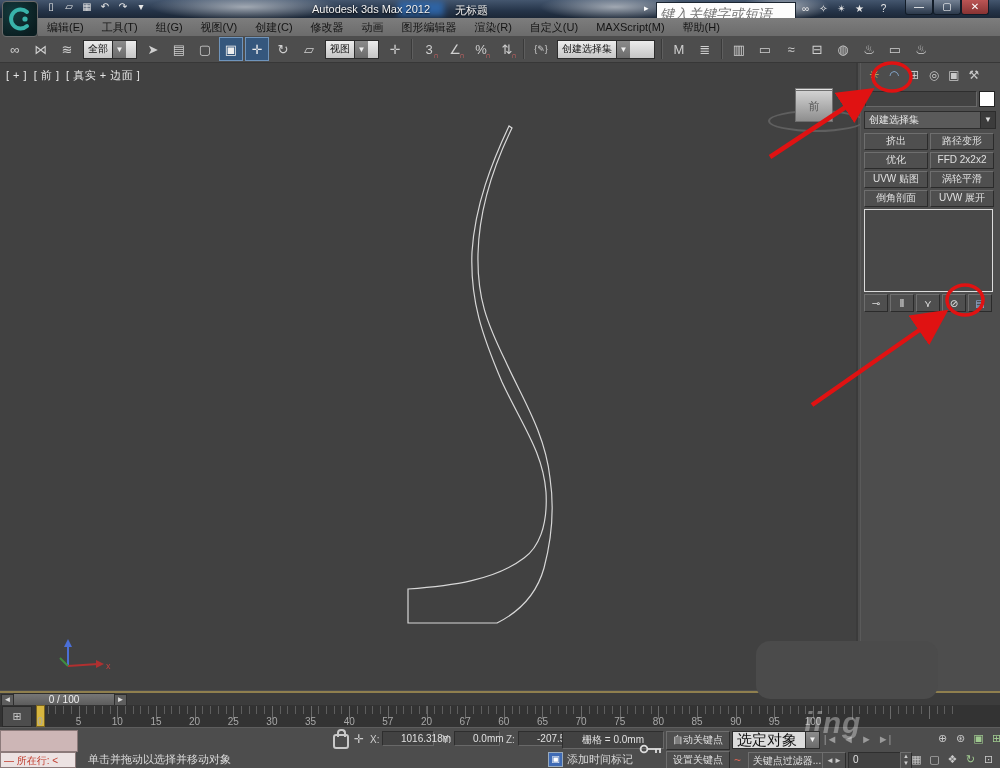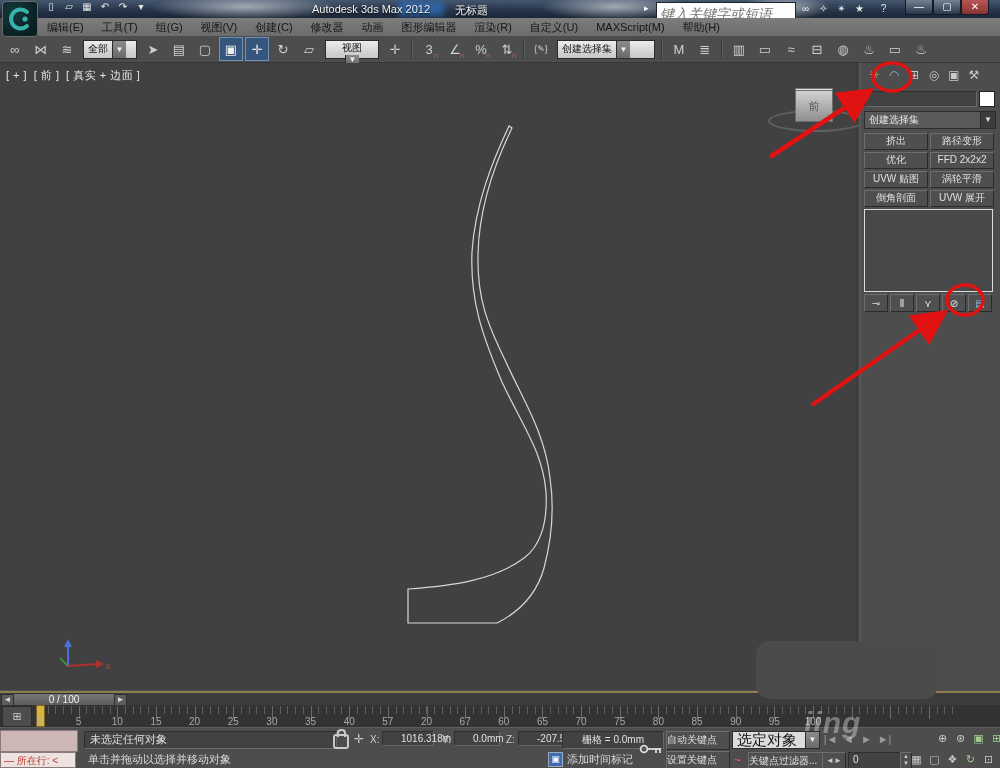--- a/index.html
+++ b/index.html
@@ -93,21 +93,21 @@
     color:#c03a2b;font-size:10px;line-height:15px;padding-left:3px;box-sizing:border-box;}
   #status-line{left:84px;top:3px;width:246px;height:16px;line-height:15px;padding-left:5px;font-size:11px;}
   #prompt-line{left:88px;top:24px;color:#dcdcdc;font-size:11px;}
   .coordlbl{top:6px;color:#cfcfcf;font-size:10px;}
   .coordfld{top:3px;height:15px;line-height:14px;font-size:10px;padding-left:18px;box-sizing:border-box;}
   #grid-box{left:562px;top:3px;width:100px;height:16px;line-height:15px;text-align:center;font-size:10px;}
   #timetag{left:548px;top:24px;display:flex;align-items:center;gap:4px;color:#d8d8d8;font-size:11px;}
   #timetag .ic{width:13px;height:13px;background:#3f6bb5;border:1px solid #9ab;color:#fff;font-size:9px;
     text-align:center;line-height:12px;}
   #bigkey{left:638px;top:4px;width:26px;height:33px;display:flex;align-items:center;justify-content:center;}
-  .sb-btn{height:17px;line-height:16px;text-align:left;font-size:10px;}
+  .sb-btn{height:17px;line-height:16px;text-align:center;font-size:10px;}
   #sel-filter{left:732px;top:3px;width:86px;height:16px;background:#dcdcdc;color:#111;border:1px solid #2c2c2c;
     display:flex;align-items:center;z-index:6;}
   #sel-filter .lbl{flex:1;padding-left:4px;font-size:15px;}
   #sel-filter .arr{width:13px;height:100%;background:linear-gradient(#8b8b8b,#6b6b6b);color:#eee;
     font-size:8px;text-align:center;line-height:15px;border-left:1px solid #2c2c2c;}
   #keyfilter-curve{left:730px;top:25px;width:15px;height:15px;color:#d65;font-size:12px;line-height:14px;
     text-align:center;}
   .navi{width:17px;height:16px;margin-right:1px;display:inline-flex;align-items:center;justify-content:center;
     color:#c9c9c9;font-size:11px;}
   .navi.green{color:#9fc98f;}
@@ -201,21 +201,21 @@
         <span class="lbl">全部</span>
         <span class="arr">▼</span>
       </div>
       <span class="tbi">➤</span>
       <span class="tbi">▤</span>
       <span class="tbi">▢</span>
       <span class="tbi pressed">▣</span>
       <span class="tbi pressed">✛</span>
       <span class="tbi">↻</span>
       <span class="tbi">▱</span>
-      <div class="tb-dd" style="width: 52px; flex-direction: column;">
+      <div class="tb-dd" style="width: 52px;">
         <span class="lbl">视图</span>
         <span class="arr">▼</span>
       </div>
       <span class="tbi">✛</span>
       <span class="tb-sep"></span>
       <span class="tbi">3<span class="sub">∩</span></span>
       <span class="tbi">∠<span class="sub">∩</span></span>
       <span class="tbi">%<span class="sub">∩</span></span>
       <span class="tbi">⇅<span class="sub">∩</span></span>
       <span class="tb-sep"></span>
@@ -333,21 +333,20 @@
         <span class="tick-num" style="left: 663.05px;">85</span>
         <span class="tick-num" style="left: 701.7px;">90</span>
         <span class="tick-num" style="left: 740.35px;">95</span>
         <span class="tick-num" style="left: 779px;">100</span>
       </div>
   </div>
 
   <div id="statusbar" class="abs">
     <div id="listener-pink" class="abs"></div>
     <div id="listener-white" class="abs">— 所在行:  &lt;</div>
-    <div id="status-line" class="abs sunken">未选定任何对象</div>
     <div id="prompt-line" class="abs">单击并拖动以选择并移动对象</div>
     <div id="lock-icon" class="abs"></div>
     <span id="xyz-icon" class="abs">✛</span>
     <span class="abs coordlbl" style="left:370px;">X:</span>
     <div class="abs sunken coordfld" style="left:382px;width:52px;">1016.318m</div>
     <span class="abs coordlbl" style="left:442px;">Y:</span>
     <div class="abs sunken coordfld" style="left:454px;width:46px;">0.0mm</div>
     <span class="abs coordlbl" style="left:506px;">Z:</span>
     <div class="abs sunken coordfld" style="left:518px;width:52px;">-207.586m</div>
     <div id="grid-box" class="abs sunken">栅格 = 0.0mm</div>

